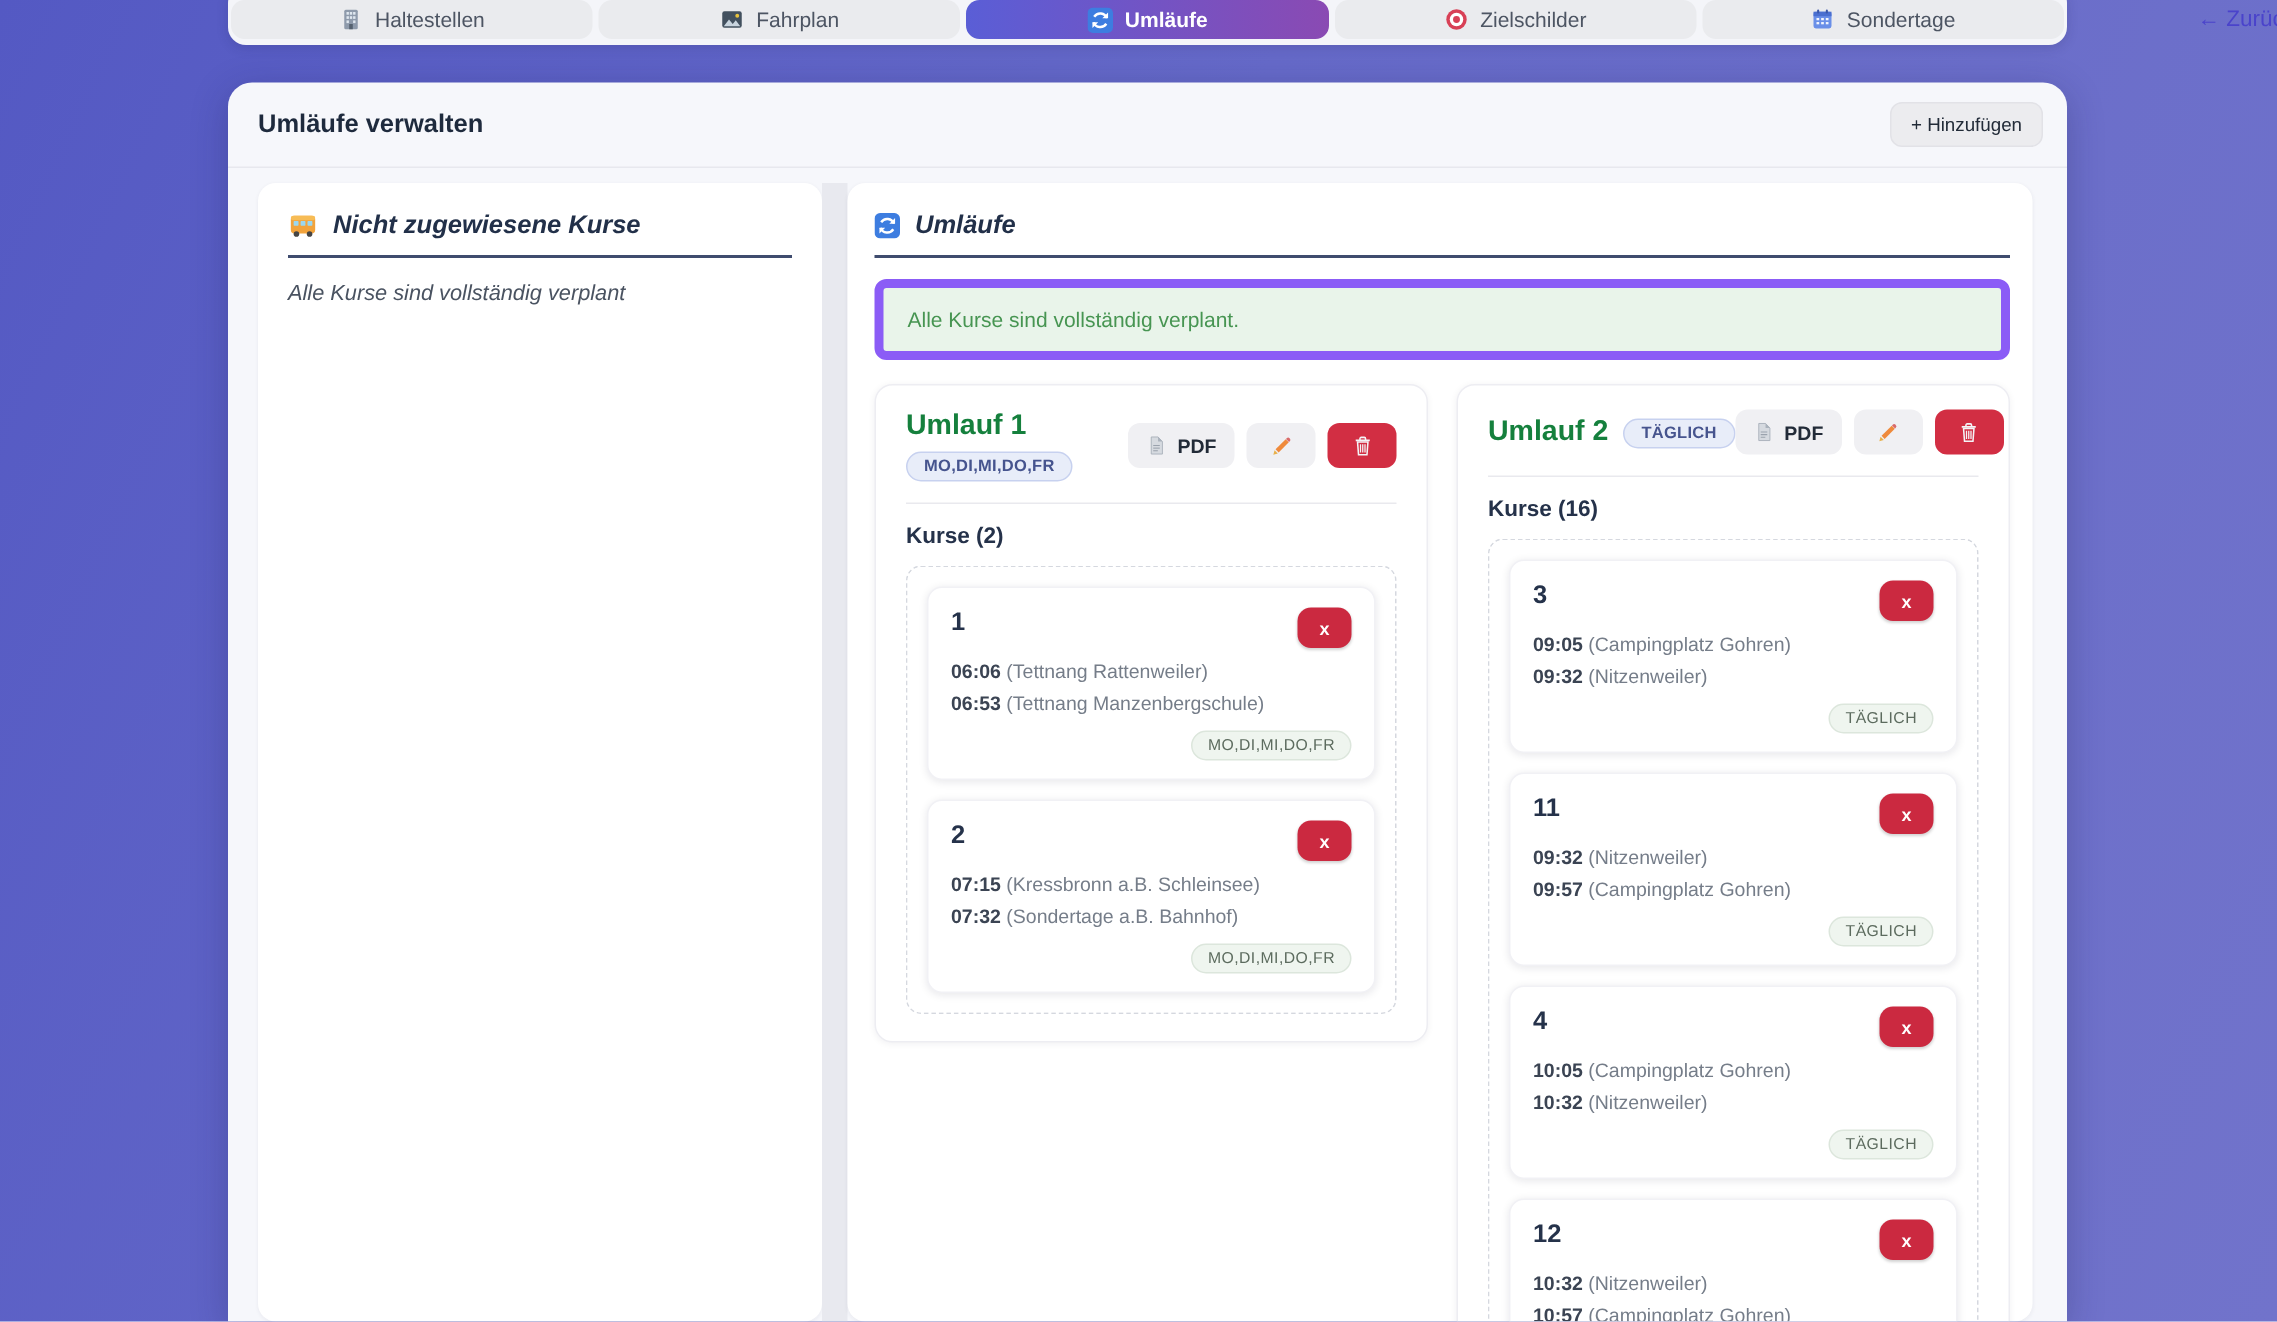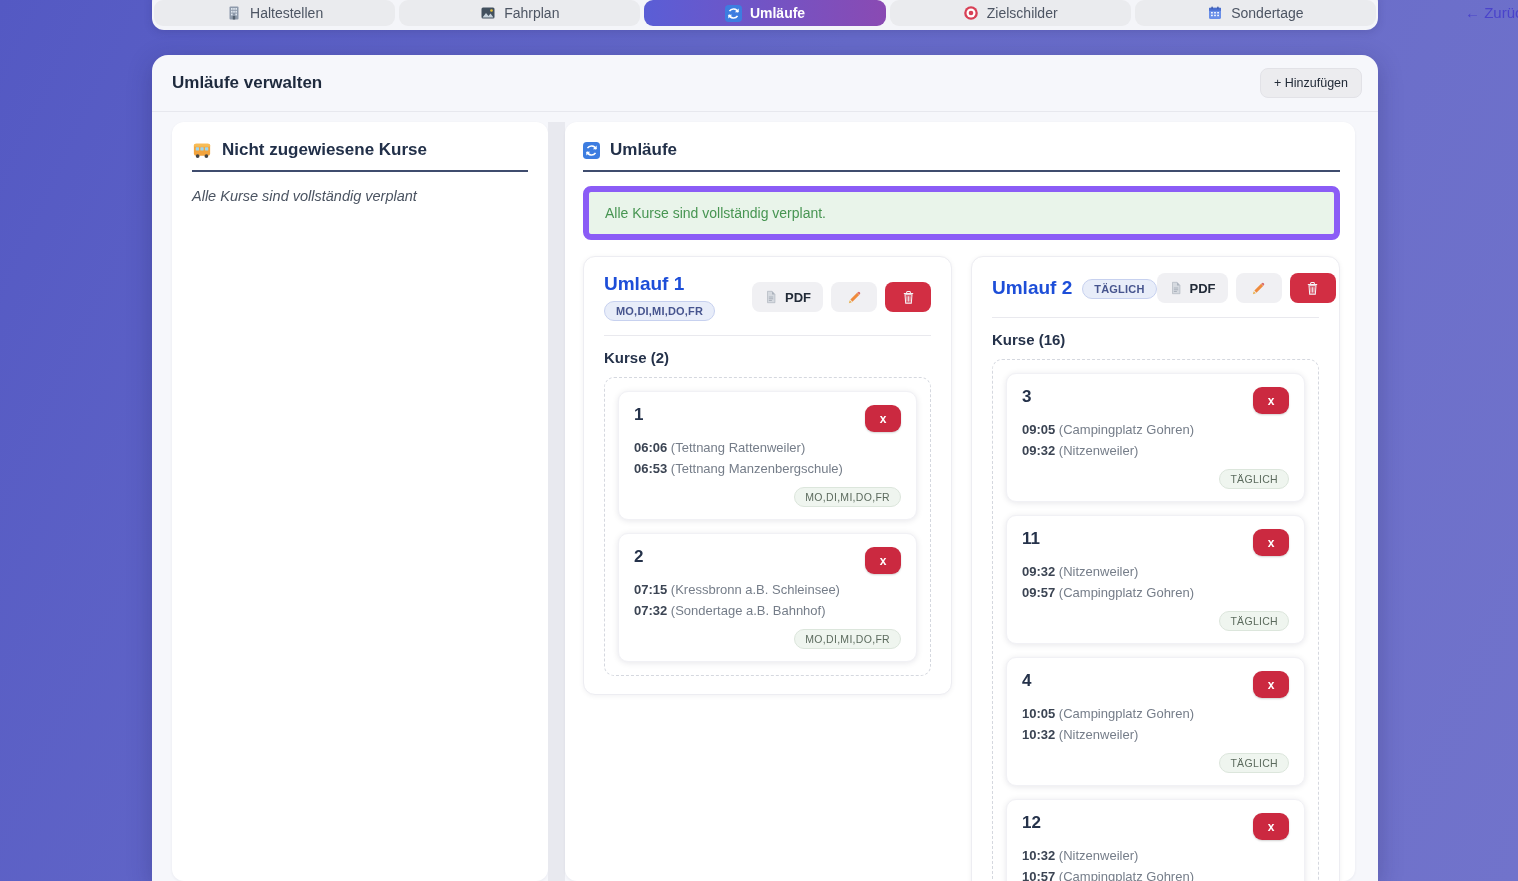--- a/index.html
+++ b/index.html
@@ -55,42 +55,42 @@
     background:#fff; border-radius:12px; box-shadow:0 1px 3px rgba(30,30,60,.06);
     padding:18px 20px; overflow:hidden;
   }
   .panel-left  { width:376px; }
   .col-divider { width:17px; background:#e8e9ef; }
   .panel-right { width:790px; padding:18px 15px 18px 18px; }
 
   .panel-h2 {
     display:flex; align-items:center; gap:10px;
     font-size:17px; font-weight:700; color:#223049;
-    padding-bottom:10px; border-bottom:2px solid #3f4c6e; margin-bottom:14px;
+    padding-bottom:10px; border-bottom:2px solid #3f4c6e; margin-bottom:14px;font-style:italic;
   }
   .empty-msg { font-style:italic; color:#4a5361; font-size:14.5px; margin-top:16px; }
 
   .alert-success {
     background:#e9f4ea; border:6px solid #8b5cf6; border-radius:8px;
     color:#47955染2; color:#479552; padding:13px 16px; font-size:14px;
   }
 
   
   .umlauf-row { display:flex; gap:19px; margin-top:16px; align-items:flex-start; }
   .umlauf-card {
     width:369px; flex:none; background:#fff;
     border:1px solid #ededf2; border-radius:12px;
     box-shadow:0 1px 5px rgba(20,20,50,.06);
     padding:16px 20px 18px 20px;
   }
   .umlauf-head { display:flex; align-items:center; justify-content:space-between; }
   .umlauf-head-left { display:flex; }
   .umlauf-head-left.stacked { flex-direction:column; align-items:flex-start; gap:6px; }
   .umlauf-head-left.inline  { flex-direction:row; align-items:flex-end; gap:10px; }
-  .umlauf-title { font-size:19px; font-weight:700; color:#1d4ed8; white-space:nowrap; }
+  .umlauf-title { font-size:19px; font-weight:700; color:#15803d; white-space:nowrap; }
   .day-badge {
     background:#e8edf9; border:1px solid #c7d1ef; color:#46548e;
     border-radius:999px; padding:3px 11px; font-size:11px; font-weight:600;
     white-space:nowrap; letter-spacing:.2px;
   }
   .umlauf-btns { display:flex; gap:8px; align-items:center; }
   .btn { height:30px; border:none; border-radius:8px; cursor:pointer;
          display:inline-flex; align-items:center; justify-content:center; font-family:inherit; }
   .btn-pdf  { padding:0 12px; gap:7px; background:#f0f0f3; font-weight:700; font-size:13px; color:#222b38; }
   .btn-edit { width:46px; background:#f0f0f3; }

